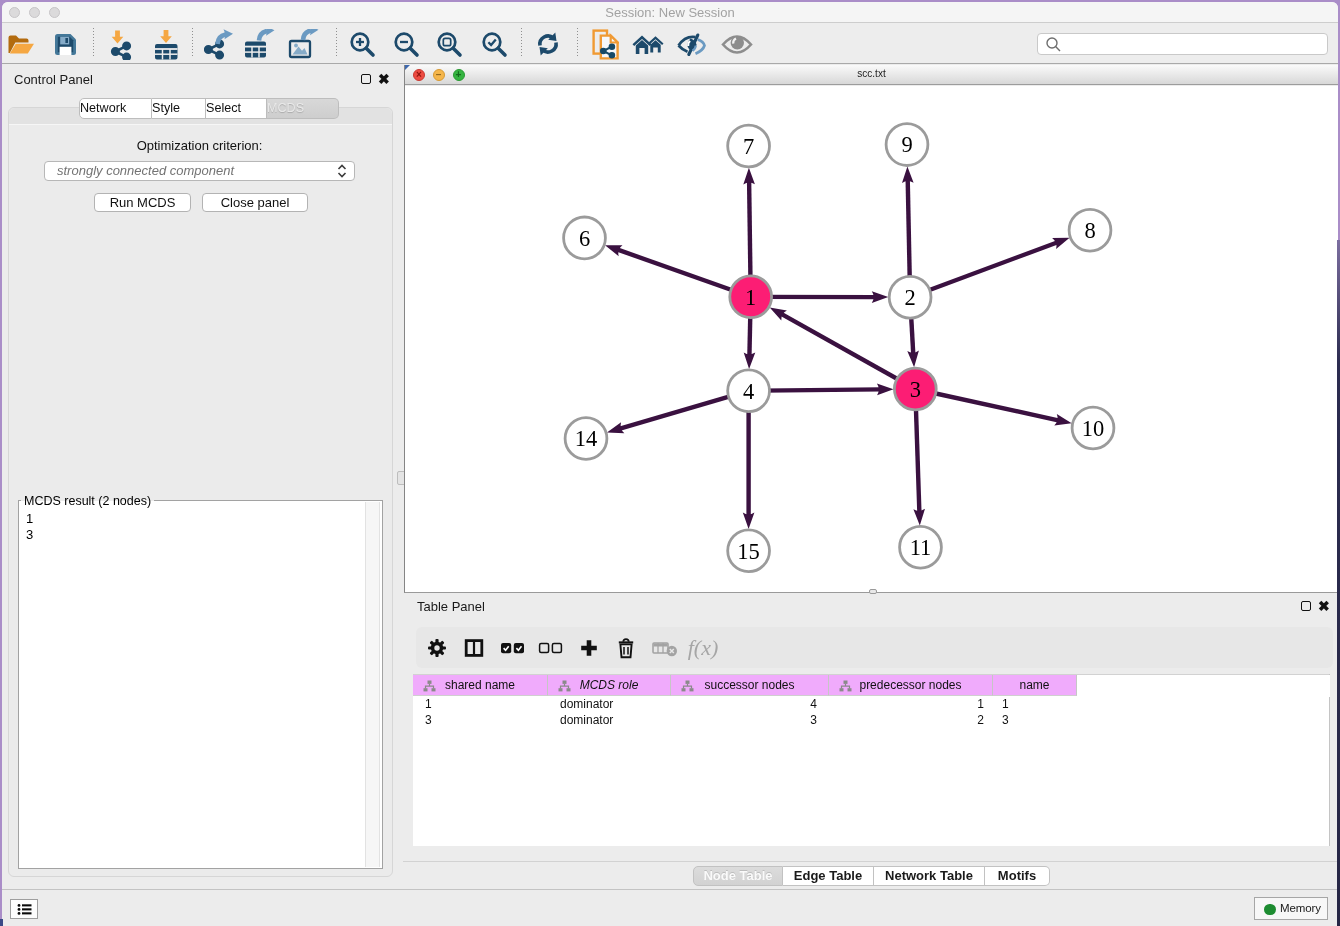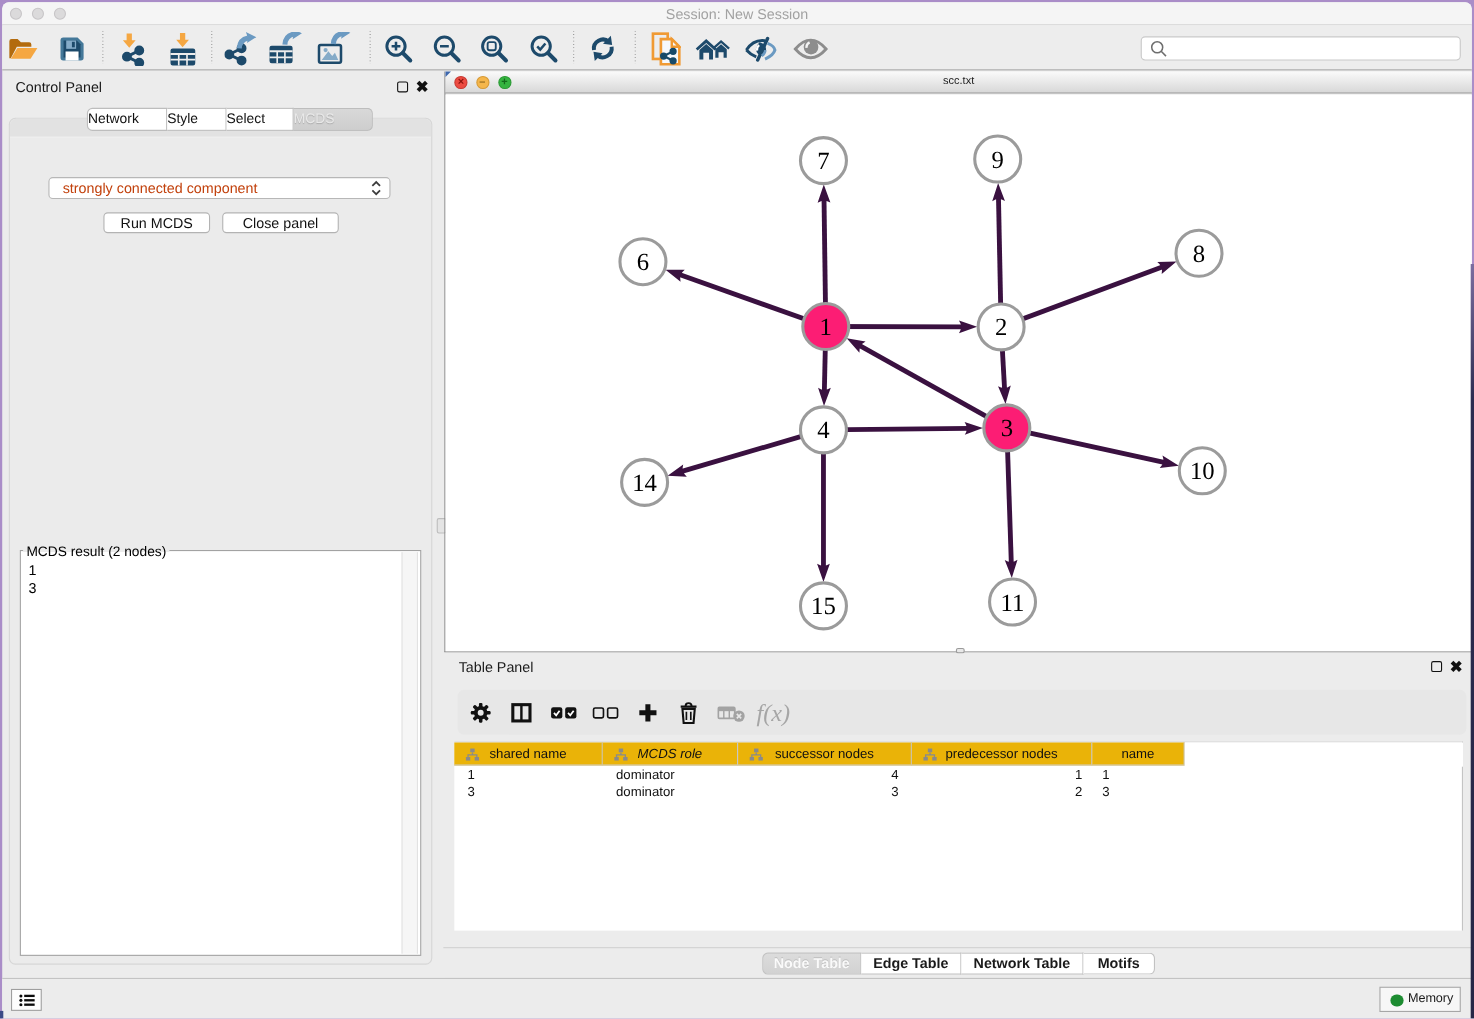--- a/index.html
+++ b/index.html
@@ -29,21 +29,21 @@
 #cp-panel { position:absolute; left:6px; top:105px; width:385px; height:770px;
   background:#ebebeb; border:1px solid #d6d6d6; border-radius:6px; }
 #cp-panel .band { position:absolute; left:0; top:0; width:100%; height:17px;
   background:#e2e2e2; border-radius:6px 6px 0 0; border-bottom:1px solid #f6f6f6; }
 .tab { position:absolute; top:96px; height:21px; background:#fff; border:1px solid #bdbdbd;
   font-size:12.6px; color:#111; text-align:left; line-height:19px; z-index:5; }
 .tabsel { background:linear-gradient(#d8d8d8,#cecece); color:#e9e9e9;
   text-shadow:0 1px 1px #aaa; }
 #opt-label { position:absolute; left:4px; top:136px; width:387px; text-align:center; font-size:13px; color:#111; }
 #combo { position:absolute; left:42px; top:159px; width:311px; height:20px; background:#fff;
-  border:1px solid #b7b7b7; border-radius:4px; font-size:13px; color:#c2410c; line-height:18px; padding-left:12px; }
+  border:1px solid #b7b7b7; border-radius:4px; font-size:13px; color:#737373; line-height:18px; padding-left:12px;font-style:italic; }
 .btn { position:absolute; top:191px; height:19px; background:#fff; border:1px solid #b3b3b3;
   border-radius:4px; font-size:13px; color:#111; text-align:center; line-height:17px; }
 
 #fs { position:absolute; left:16px; top:498px; width:365px; height:369px; border:1px solid #a2a2a2; background:#fff; }
 #fs-legend { position:absolute; left:19px; top:492px; font-size:12.5px; color:#000; padding:0 3px;
   background:linear-gradient(#ebebeb 53%, #ffffff 53%); z-index:2; }
 #fs-track { position:absolute; right:2px; top:1px; width:15px; height:365px; background:#f6f6f6;
   border-left:1px solid #e2e2e2; border-right:1px solid #e2e2e2; }
 #fs-text { position:absolute; left:7px; top:10px; font-size:13px; color:#000; line-height:16px; }
 
@@ -65,21 +65,21 @@
 
 #tp { position:absolute; left:402px; top:592px; width:936px; height:295px; background:#ececec; }
 #tp-title { position:absolute; left:13px; top:5px; font-size:13px; color:#1a1a1a; }
 #tp-toolbar { position:absolute; left:12px; top:33px; width:917px; height:41px; background:#e7e7e7; border-radius:6px; }
 .tpi { position:absolute; top:0; height:41px; display:flex; align-items:center; justify-content:center; }
 #tbl { position:absolute; left:9px; top:80px; width:917px; height:172px; background:#fff;
   border-right:1px solid #c4c4c4; }
 #tbl-head { position:absolute; left:0; top:0; width:100%; height:22px;
   border-top:1px solid #d2d2d2; font-size:12px; color:#111; }
 .th { position:absolute; top:0; height:21px; border-right:1px solid #c6c6c6;
-  border-bottom:1px solid #cfcfcf; background:#eab308; text-align:center; line-height:20px; }
+  border-bottom:1px solid #cfcfcf; background:#f0abfc; text-align:center; line-height:20px; }
 .th svg { position:absolute; left:10px; top:5px; }
 .td { position:absolute; height:16px; font-size:12px; color:#111; line-height:16px; }
 #tbl-sep { position:absolute; left:-1px; top:267px; width:937px; height:1px; background:#d2d2d2; }
 
 .btab { position:absolute; top:272px; height:20px; border:1px solid #c2c2c2; background:#fff;
   font-size:13px; font-weight:bold; color:#1a1a1a; text-align:center; line-height:18px; }
 .btabsel { background:linear-gradient(#dcdcdc,#d2d2d2); color:#fafafa; text-shadow:0 -1px 0 #bdbdbd; }
 
 #status { position:absolute; left:0; top:887px; width:1340px; height:37px; background:#ececec;
   border-top:1px solid #c3c3c3; }
@@ -270,20 +270,21 @@
   <div class="closex" style="left:376px; top:72px;">✖</div>
 
   <div id="cp-panel">
       <div class="band"></div>
     </div>
   <div class="tab" style="left:77px; width:73px; border-radius:5px 0 0 5px;">Network</div>
   <div class="tab" style="left:150px; width:54px; border-left:none;">Style</div>
   <div class="tab" style="left:204px; width:61px; border-left:none;">Select</div>
   <div class="tab tabsel" style="left:265px; width:72px; border-left:none; border-radius:0 5px 5px 0;">MCDS</div>
 
+  <div id="opt-label">Optimization criterion:</div>
   <div id="combo">strongly connected component<svg width="12" height="16" viewBox="0 0 12 16" style="position:absolute;right:6px;top:1px;">
         <path d="M2.5 6 L6 2.5 L9.5 6" fill="none" stroke="#3c3c3c" stroke-width="1.6"></path>
         <path d="M2.5 10 L6 13.5 L9.5 10" fill="none" stroke="#3c3c3c" stroke-width="1.6"></path>
       </svg></div>
   <div class="btn" style="left:92px; width:97px;">Run MCDS</div>
   <div class="btn" style="left:200px; width:106px;">Close panel</div>
 
   <div id="fs">
       <div id="fs-track"></div>
       <div id="fs-text">1<br>3</div>

